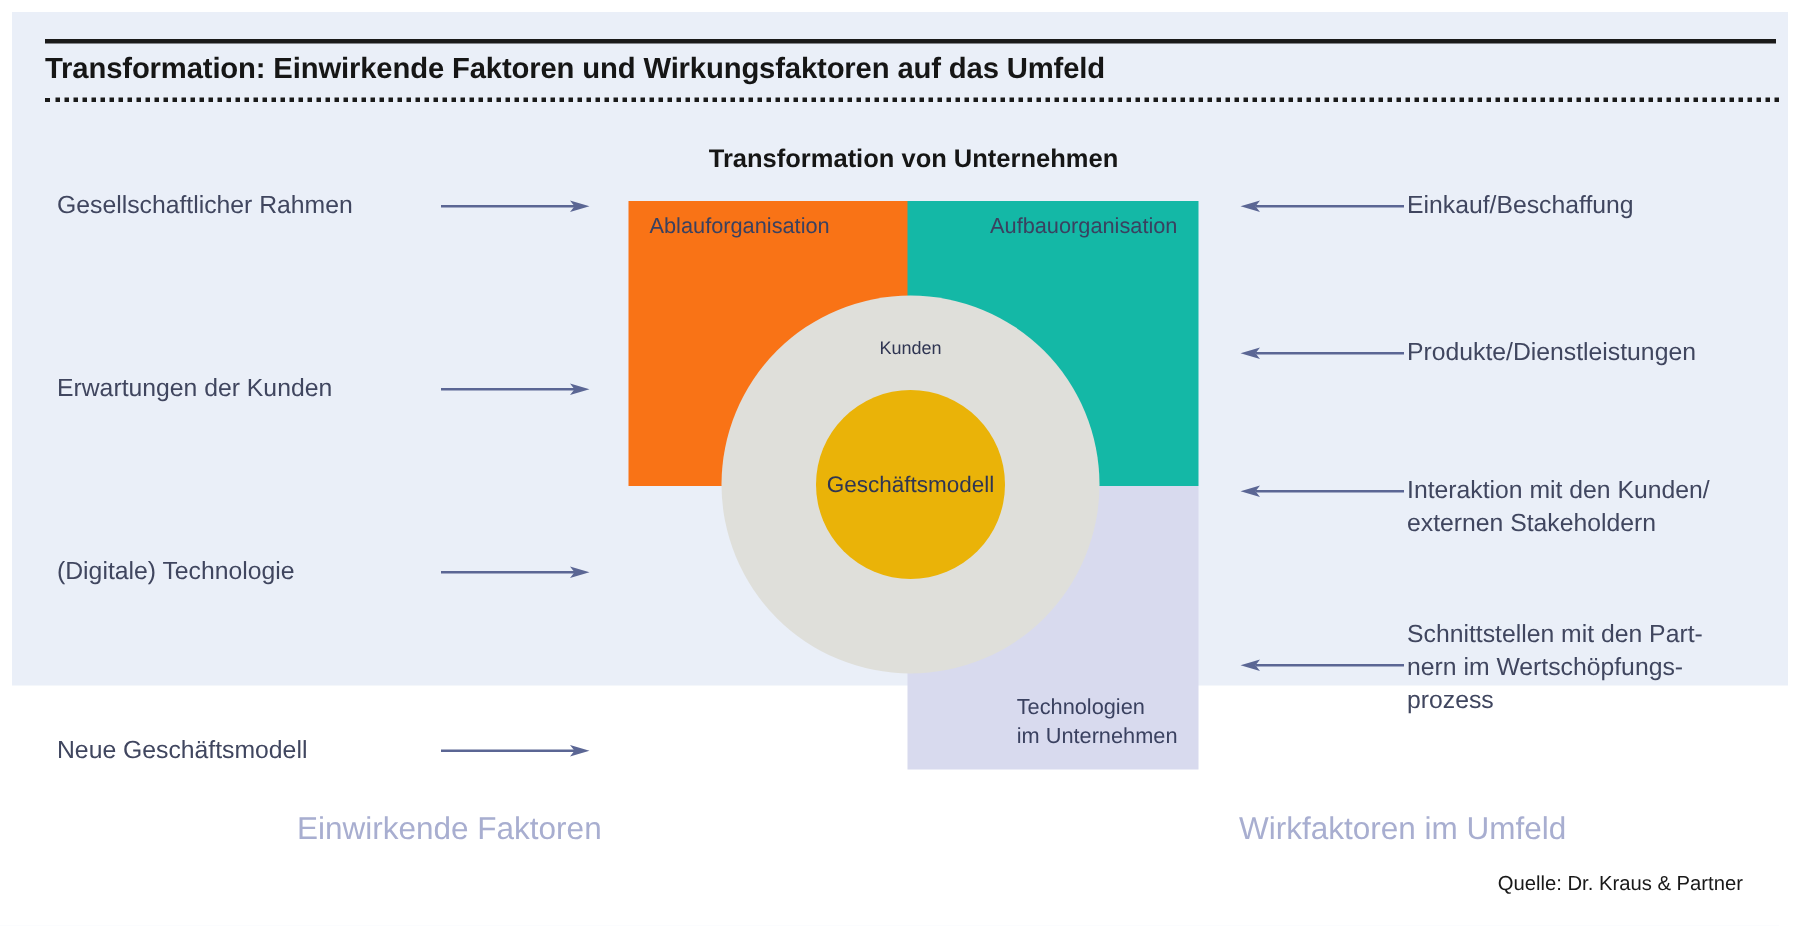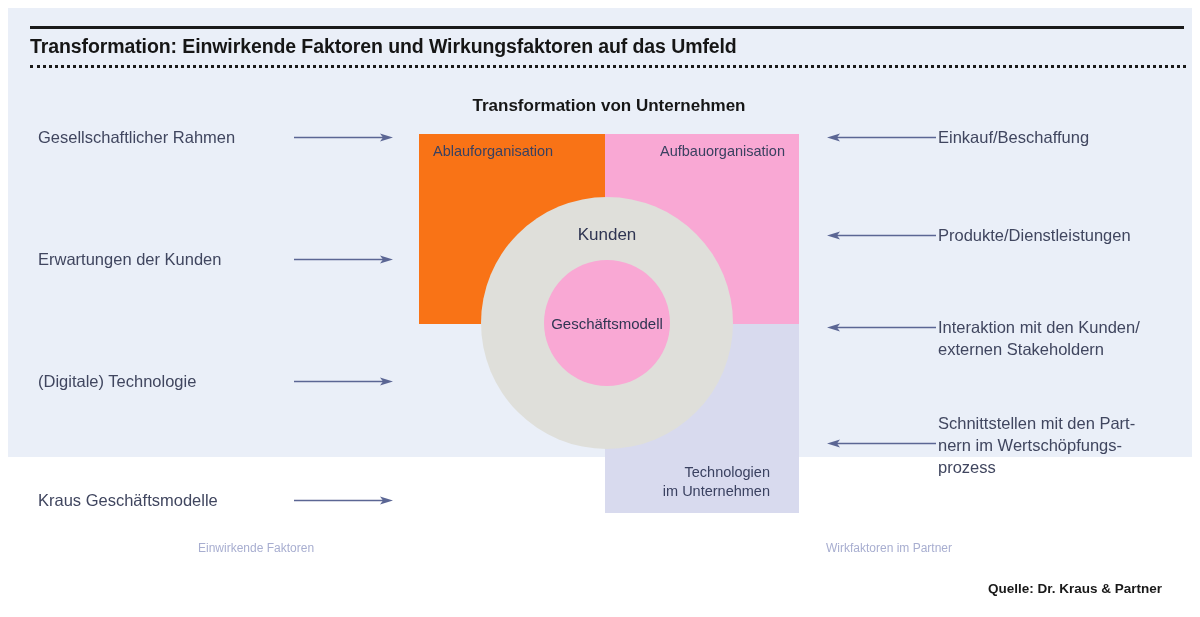--- a/index.html
+++ b/index.html
@@ -88,48 +88,48 @@
   .quad-label {
     position: absolute;
     font-size: 14.5px;
     color: #3a4160;
     line-height: 1.32;
     white-space: pre-line;
   }
   .quad.tl .quad-label { left: 14px;  top: 8px;  text-align: left; }
   .quad.tr .quad-label { right: 14px; top: 8px;  text-align: right; }
   .quad.bl .quad-label { left: 14px;  bottom: 12px; text-align: left; }
-  .quad.br .quad-label { right: 29px; bottom: 12px; text-align: right; }
+  .quad.br .quad-label { right: 14px; bottom: 12px; text-align: left; }
 
   .donut {
     position: absolute;
     left: 473px;
     top: 189px;
     width: 252px;
     height: 252px;
     border-radius: 50%;
     background: #dfdfda;
   }
   .donut-label {
     position: absolute;
     left: 0;
     top: 28px;
     width: 252px;
     text-align: center;
-    font-size: 17px;
+    font-size: 12px;
     color: #2f3552;
   }
   .inner-circle {
     position: absolute;
     left: 63px;
     top: 63px;
     width: 126px;
     height: 126px;
     border-radius: 50%;
-    background: #f9a8d4;
+    background: #eab308;
     display: flex;
     align-items: center;
     justify-content: center;
   }
   .inner-label {
     font-size: 15px;
     color: #2f3552;
     text-align: center;
   }
 
@@ -150,50 +150,50 @@
 
   .arrow {
     position: absolute;
     height: 11px;
   }
   .arrow svg { display: block; overflow: visible; }
 
   
   .caption {
     position: absolute;
-    font-size: 12px;
+    font-size: 21px;
     color: #a8aed0;
   }
   .source {
     position: absolute;
     right: 30px;
     top: 573px;
     font-size: 13.5px;
-    font-weight: bold;
+    font-weight: normal;
     color: #191919;
     white-space: nowrap;
   }
 </style>
 </head>
 <body>
 
 <div id="page">
   <div class="card">
 
     <div class="rule-top"></div>
     <div class="header-title">Transformation: Einwirkende Faktoren und Wirkungsfaktoren auf das Umfeld</div>
     <div class="rule-bottom"></div>
 
     <div class="center-title">Transformation von Unternehmen</div>
 
     <div class="quad-box">
       <div class="quad tl" style="background:#f97316;">
         <div class="quad-label">Ablauforganisation</div>
       </div>
-      <div class="quad tr" style="background:#f9a8d4;">
+      <div class="quad tr" style="background:#14b8a6;">
         <div class="quad-label">Aufbauorganisation</div>
       </div>
       <div class="quad br" style="background:#d8daee;">
         <div class="quad-label">Technologien
 im Unternehmen</div>
       </div>
     </div>
 
     <div class="donut">
       <div class="donut-label">Kunden</div>
@@ -226,21 +226,21 @@
       <div class="factor-label">(Digitale) Technologie</div>
     </div>
     <div class="arrow" style="left:286px; top:368px; width:100px;">
       <svg width="100" height="11" viewBox="0 0 100 11">
         <line x1="0" y1="5.5" x2="90" y2="5.5" stroke="#5b6694" stroke-width="1.6"></line>
         <path d="M 99 5.5 L 86 1.6 L 89 5.5 L 86 9.4 Z" fill="#5b6694"></path>
       </svg>
     </div>
 
     <div class="factor left" style="left:30px; top:481px; width:250px;">
-      <div class="factor-label">Kraus Geschäftsmodelle</div>
+      <div class="factor-label">Neue Geschäftsmodell</div>
     </div>
     <div class="arrow" style="left:286px; top:487px; width:100px;">
       <svg width="100" height="11" viewBox="0 0 100 11">
         <line x1="0" y1="5.5" x2="90" y2="5.5" stroke="#5b6694" stroke-width="1.6"></line>
         <path d="M 99 5.5 L 86 1.6 L 89 5.5 L 86 9.4 Z" fill="#5b6694"></path>
       </svg>
     </div>
 
     <div class="arrow" style="left:818px; top:124px; width:110px;">
       <svg width="110" height="11" viewBox="0 0 110 11">
@@ -279,18 +279,18 @@
         <path d="M 1 5.5 L 14 1.6 L 11 5.5 L 14 9.4 Z" fill="#5b6694"></path>
       </svg>
     </div>
     <div class="factor right" style="left:930px; top:404px; width:250px;">
       <div class="factor-label">Schnittstellen mit den Part-
 nern im Wertschöpfungs-
 prozess</div>
     </div>
 
     <div class="caption" style="left:190px; top:533px;">Einwirkende Faktoren</div>
-    <div class="caption" style="left:818px; top:533px;">Wirkfaktoren im Partner</div>
+    <div class="caption" style="left:818px; top:533px;">Wirkfaktoren im Umfeld</div>
 
     <div class="source">Quelle: Dr. Kraus &amp; Partner</div>
 
   </div>
 </div>
 
 </body></html>

